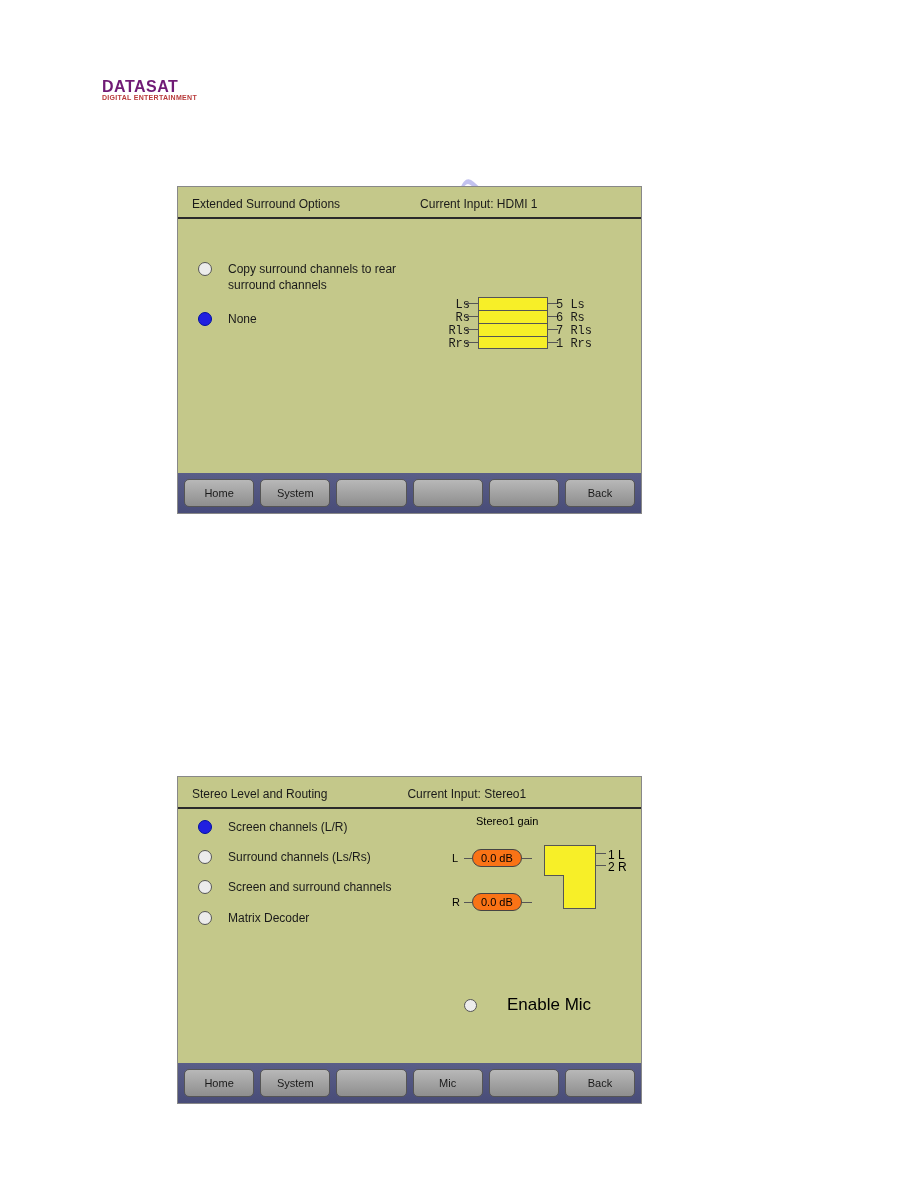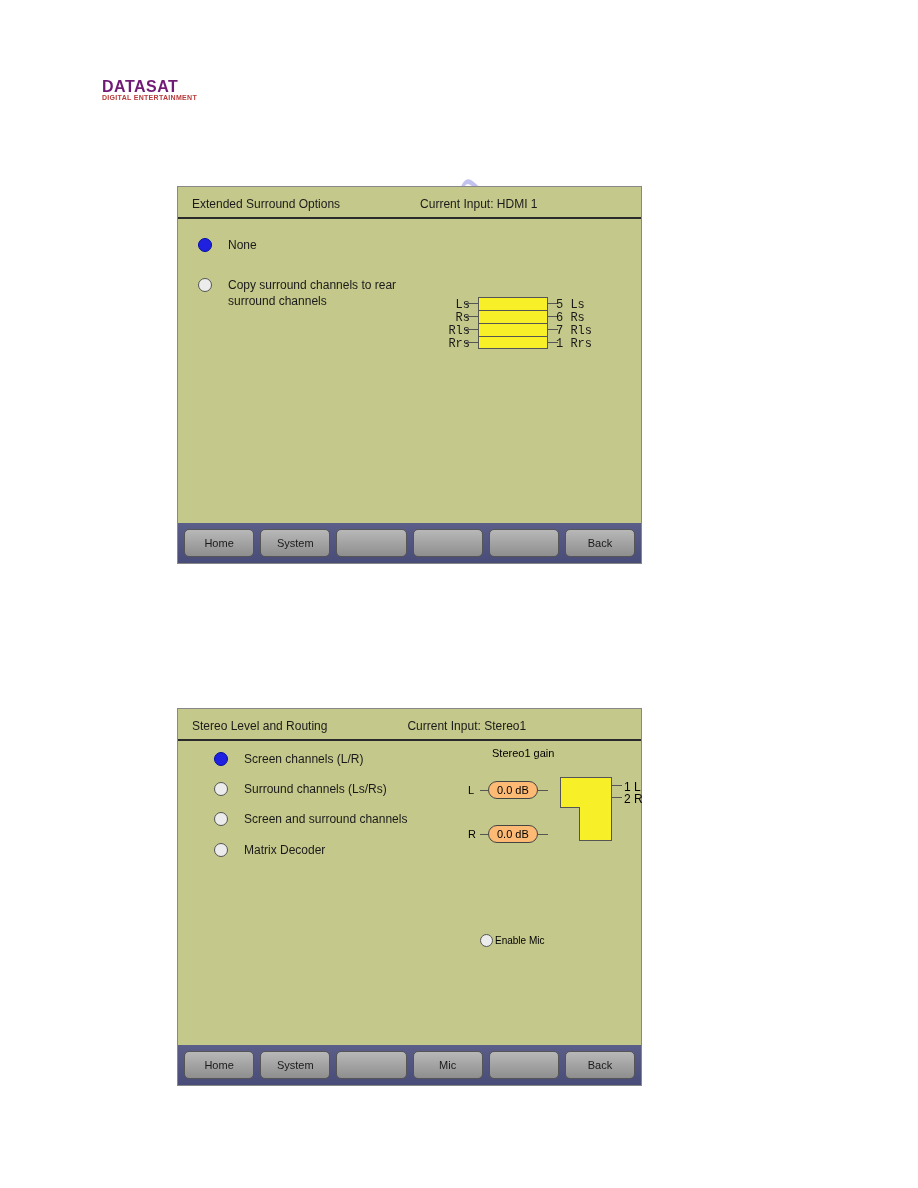--- a/index.html
+++ b/index.html
@@ -17,26 +17,26 @@
   font-weight: bold;
   font-size: 16px;
   letter-spacing: 0.5px;
 }
 .logo .main { color: #701a75; }
 .logo .sub { color: #b83a3a; font-size: 7px; letter-spacing: 0.3px; display: block; margin-top: -2px; }
 
 .panel {
   position: absolute;
   width: 465px;
-  height: 378px;
+  height: 328px;
   background: #c4c88a;
   border: 1px solid #888;
 }
 .panel1 { top: 186px; left: 177px; }
-.panel2 { top: 708px; left: 177px; }
+.panel2 { top: 776px; left: 177px; }
 
 .panel-header {
   padding: 10px 14px 6px 14px;
   border-bottom: 2px solid #2a2a2a;
   display: flex;
   gap: 80px;
   font-size: 12px;
   color: #1a1a1a;
   font-weight: 500;
 }
@@ -109,21 +109,21 @@
   right: 128px;
   text-align: right;
   width: 30px;
 }
 .routing-diagram .right-label {
   position: absolute;
   left: 128px;
   width: 40px;
 }
 
-.panel2-body { padding: 20px 20px; position: relative; height: 220px; margin-left: 16px; }
+.panel2-body { padding: 20px 20px; position: relative; height: 220px; }
 .panel2-body .opts { position: absolute; top: 10px; left: 20px; }
 .panel2-body .opts .radio-row { margin-bottom: 14px; }
 
 .gain-section {
   position: absolute;
   top: 6px;
   left: 274px;
   width: 180px;
   font-size: 11px;
 }
@@ -135,21 +135,21 @@
   margin-bottom: 6px;
   position: relative;
 }
 .gain-row .ch-label { width: 12px; font-size: 11px; }
 .gain-row .conn-l { width: 8px; height: 1px; background: #555; }
 .gain-row .gain-pill {
   border: 1px solid #444;
   border-radius: 10px;
   padding: 2px 8px;
   font-size: 11px;
-  background: #fdba74;
+  background: #f97316;
   min-width: 48px;
   text-align: center;
 }
 .gain-row .conn-r { width: 10px; height: 1px; background: #555; }
 .gain-diagram-box {
   position: absolute;
   left: 92px;
   top: 30px;
   width: 52px;
   height: 64px;
@@ -167,22 +167,22 @@
   border-right: 1px solid #555;
 }
 .out-label { position: absolute; font-size: 12px; }
 
 .enable-mic-row {
   position: absolute;
   bottom: 14px;
   left: 286px;
   display: flex;
   align-items: center;
-  gap: 2px;
-  font-size: 10px;
+  gap: 30px;
+  font-size: 17px;
 }
 .enable-mic-row .radio {
   width: 13px; height: 13px; border-radius: 50%;
   border: 1px solid #555; background: #ececec;
 }
 
 .btn-bar {
   position: absolute;
   bottom: 0;
   left: 0;
@@ -230,27 +230,27 @@
 </div>
 
 <div class="watermark">manualshive.com</div>
 
 <div class="panel panel1">
   <div class="panel-header">
     <span class="title">Extended Surround Options</span>
     <span class="input-label">Current Input: HDMI 1</span>
   </div>
   <div class="panel-body">
+    <div class="radio-row" style="margin-top:24px;">
+      <div class="radio"></div>
+      <div class="label">Copy surround channels to rear surround channels</div>
+    </div>
     <div class="radio-row">
       <div class="radio selected"></div>
       <div class="label">None</div>
-    </div>
-    <div class="radio-row" style="margin-top:24px;">
-      <div class="radio"></div>
-      <div class="label">Copy surround channels to rear surround channels</div>
     </div>
 
     <div class="routing-diagram">
       <div class="box"></div>
       <div class="h-line" style="top:13px"></div>
       <div class="h-line" style="top:26px"></div>
       <div class="h-line" style="top:39px"></div>
       <div class="left-conn" style="top:6px;left:38px;width:12px"></div>
       <div class="left-conn" style="top:19px;left:38px;width:12px"></div>
       <div class="left-conn" style="top:32px;left:38px;width:12px"></div>

